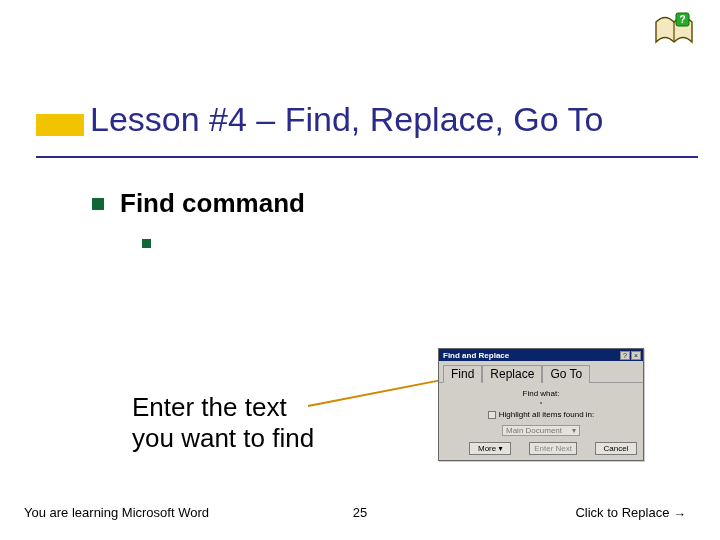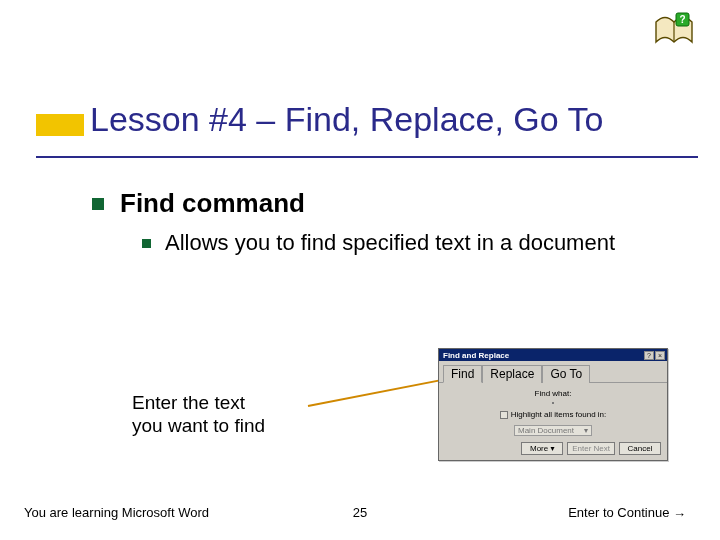--- a/index.html
+++ b/index.html
@@ -89,40 +89,40 @@
   }
   .t2 {
     font-size: 22px;
     font-family: Verdana, Arial, sans-serif;
     line-height: 1.25;
   }
   .callout {
     position: absolute;
     top: 392px;
     left: 132px;
-    font-size: 19px;
+    font-size: 26px;
     font-family: Verdana, Arial, sans-serif;
     line-height: 1.2;
   }
   .callout-line {
     position: absolute;
     top: 405px;
     left: 308px;
     width: 150px;
     height: 2px;
     background: #d08800;
     transform: rotate(-11deg);
     transform-origin: left center;
   }
   
   .dialog {
     position: absolute;
     top: 348px;
     left: 438px;
-    width: 230px;
+    width: 206px;
     background: #d2cfc8;
     border: 1px solid #666;
     font-family: Tahoma, Arial, sans-serif;
     font-size: 8px;
     box-shadow: 1px 1px 0 rgba(0,0,0,.2);
   }
   .dlg-titlebar {
     background: #0a246a;
     color: #fff;
     height: 12px;
@@ -195,21 +195,21 @@
     gap: 3px;
   }
   .dlg-checkbox {
     width: 8px; height: 8px;
     border: 1px solid #777;
     background: #e4e2da;
   }
   .dlg-btnrow {
     display: flex;
     justify-content: flex-end;
-    gap: 4px;
+    gap: 18px;
     margin-top: 3px;
   }
   .dlg-btn {
     min-width: 42px;
     height: 13px;
     border: 1px solid #7a7a7a;
     background: #e4e2da;
     font-size: 8px;
     display: inline-flex;
     align-items: center;
@@ -257,21 +257,20 @@
   </div>
   <div class="title-underline"></div>
 
   <div class="content">
     <div class="b1">
       <div class="sq1"></div>
       <div class="t1">Find command</div>
     </div>
     <div class="b2">
       <div class="sq2"></div>
-      <div class="t2">Allows you to find specified text in a document</div>
     </div>
   </div>
 
   <div class="callout" style="white-space:pre-line">Enter the text
 you want to find</div>
   <div class="callout-line"></div>
 
   <div class="dialog">
     <div class="dlg-titlebar">
       <span class="txt">Find and Replace</span>
@@ -306,16 +305,16 @@
         <div class="dlg-btn">More ▾</div>
         <div class="dlg-btn disabled">Enter Next</div>
         <div class="dlg-btn">Cancel</div>
       </div>
     </div>
   </div>
 
   <div class="footer">
     <span>You are learning Microsoft Word</span>
     <span class="footer-center">25</span>
-    <span class="footer-right">Enter to Continue →</span>
+    <span class="footer-right">Click to Replace →</span>
   </div>
 
 </div>
 
 </body></html>

